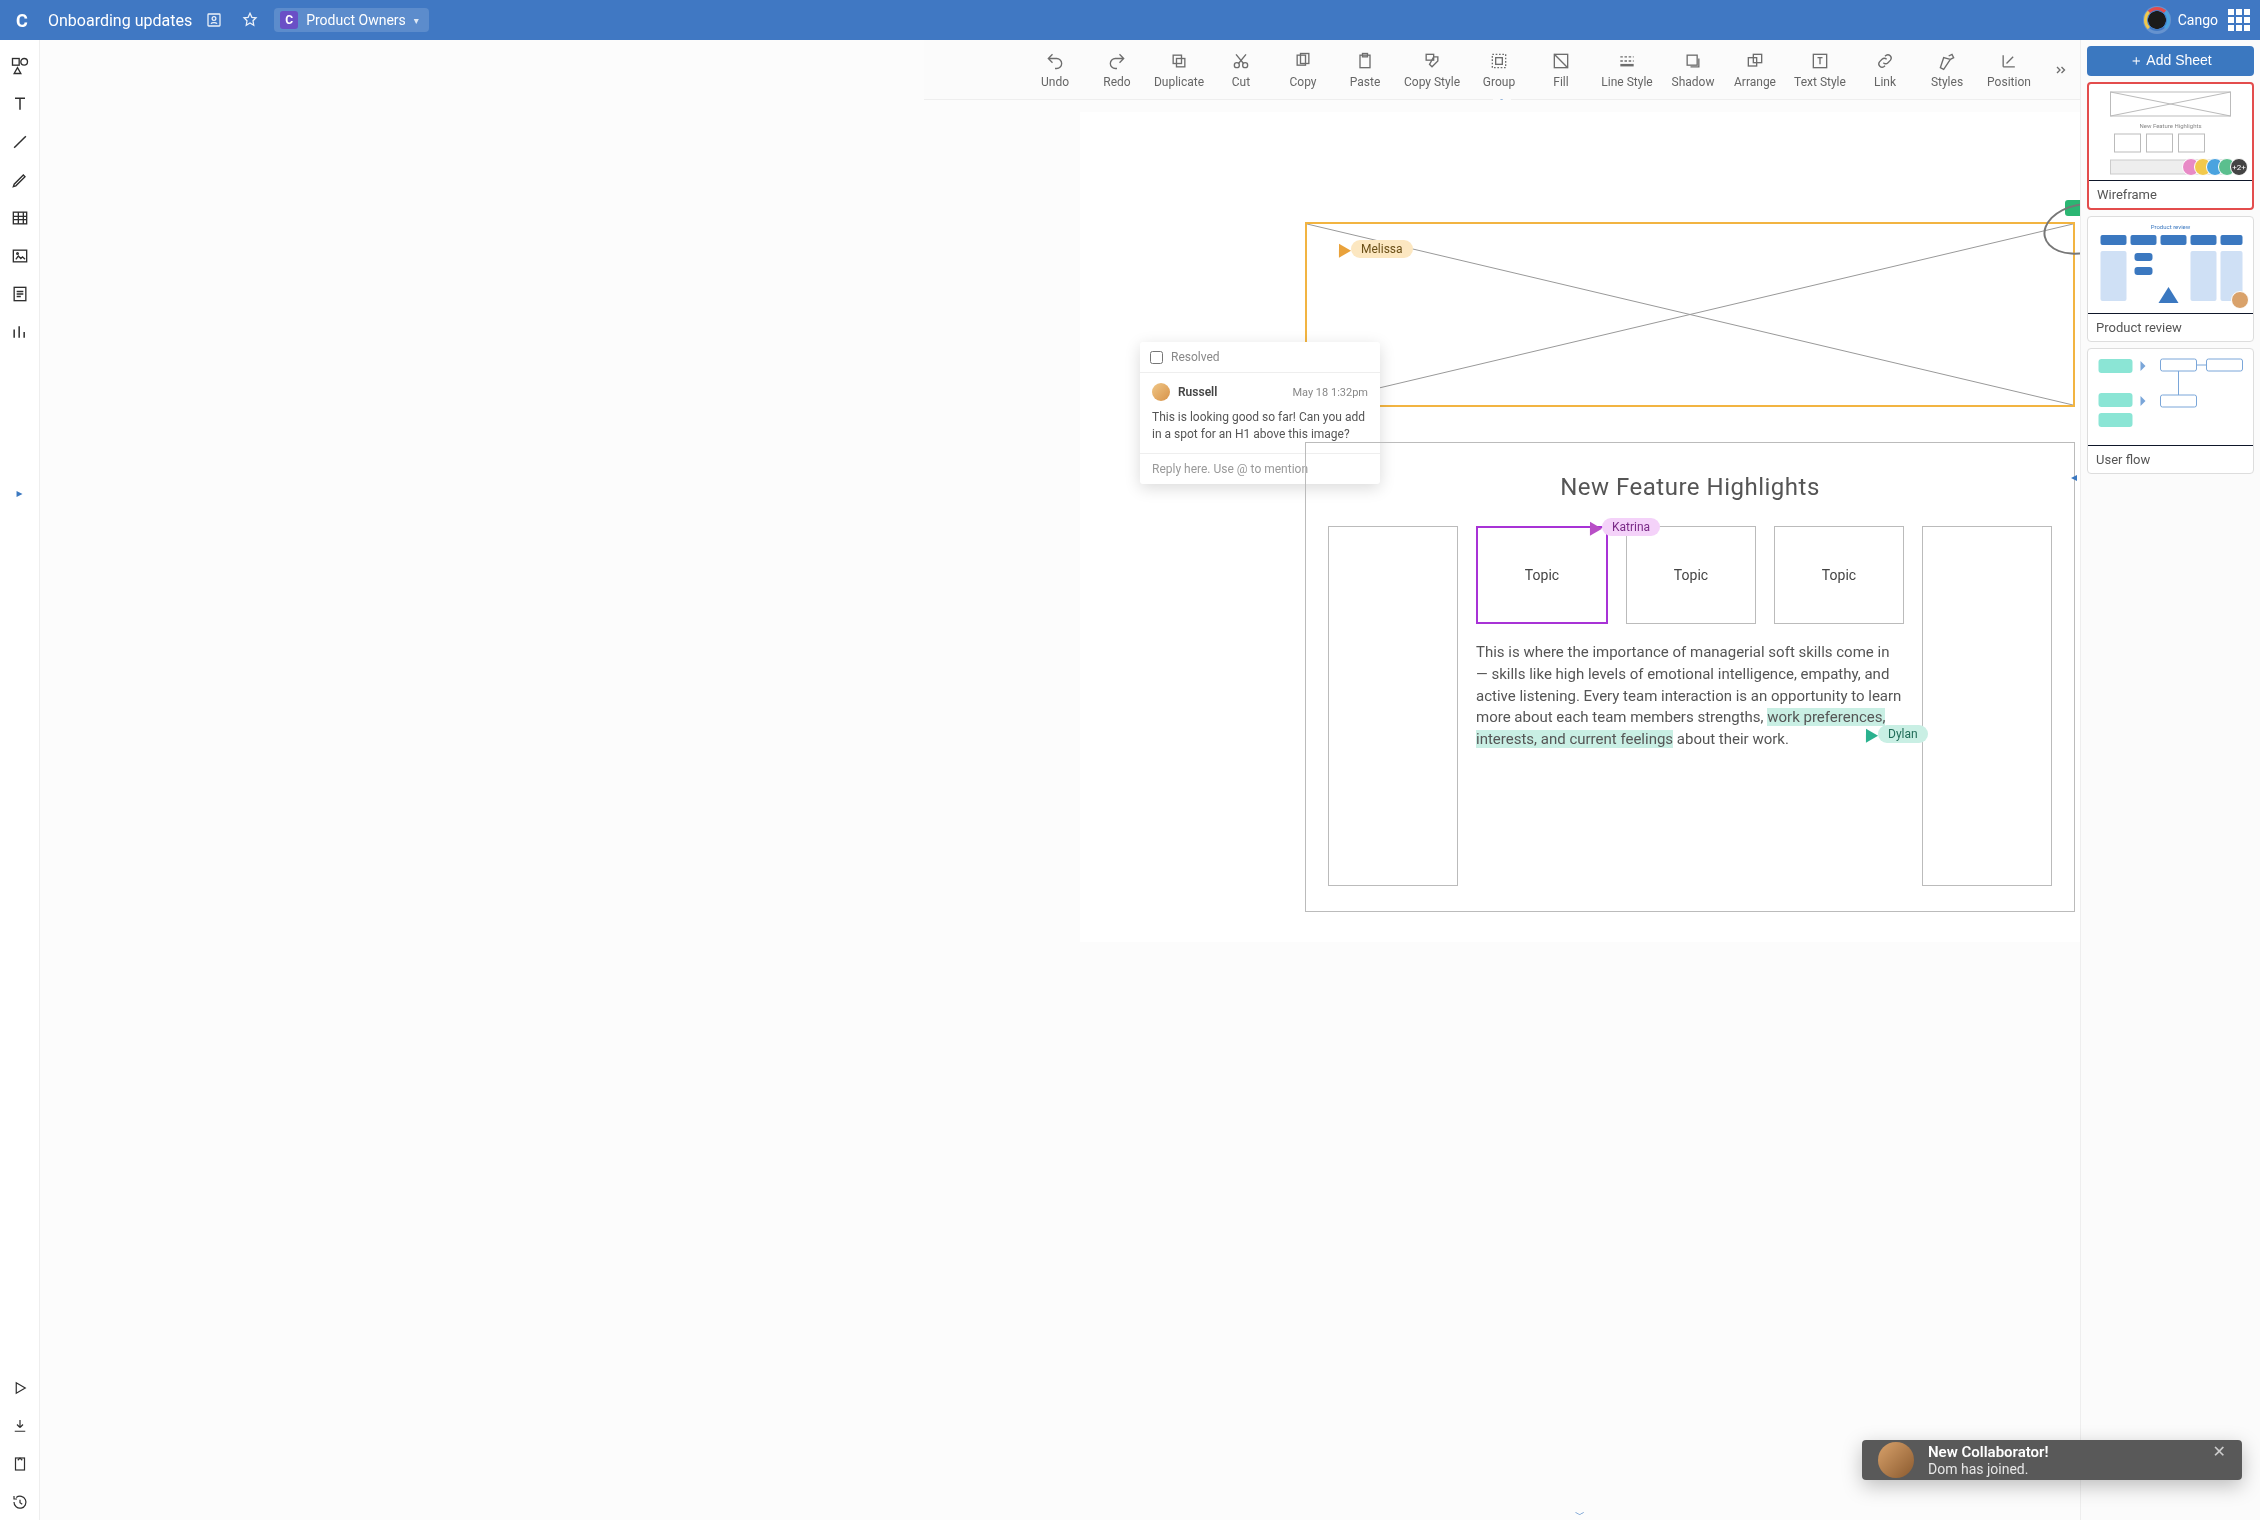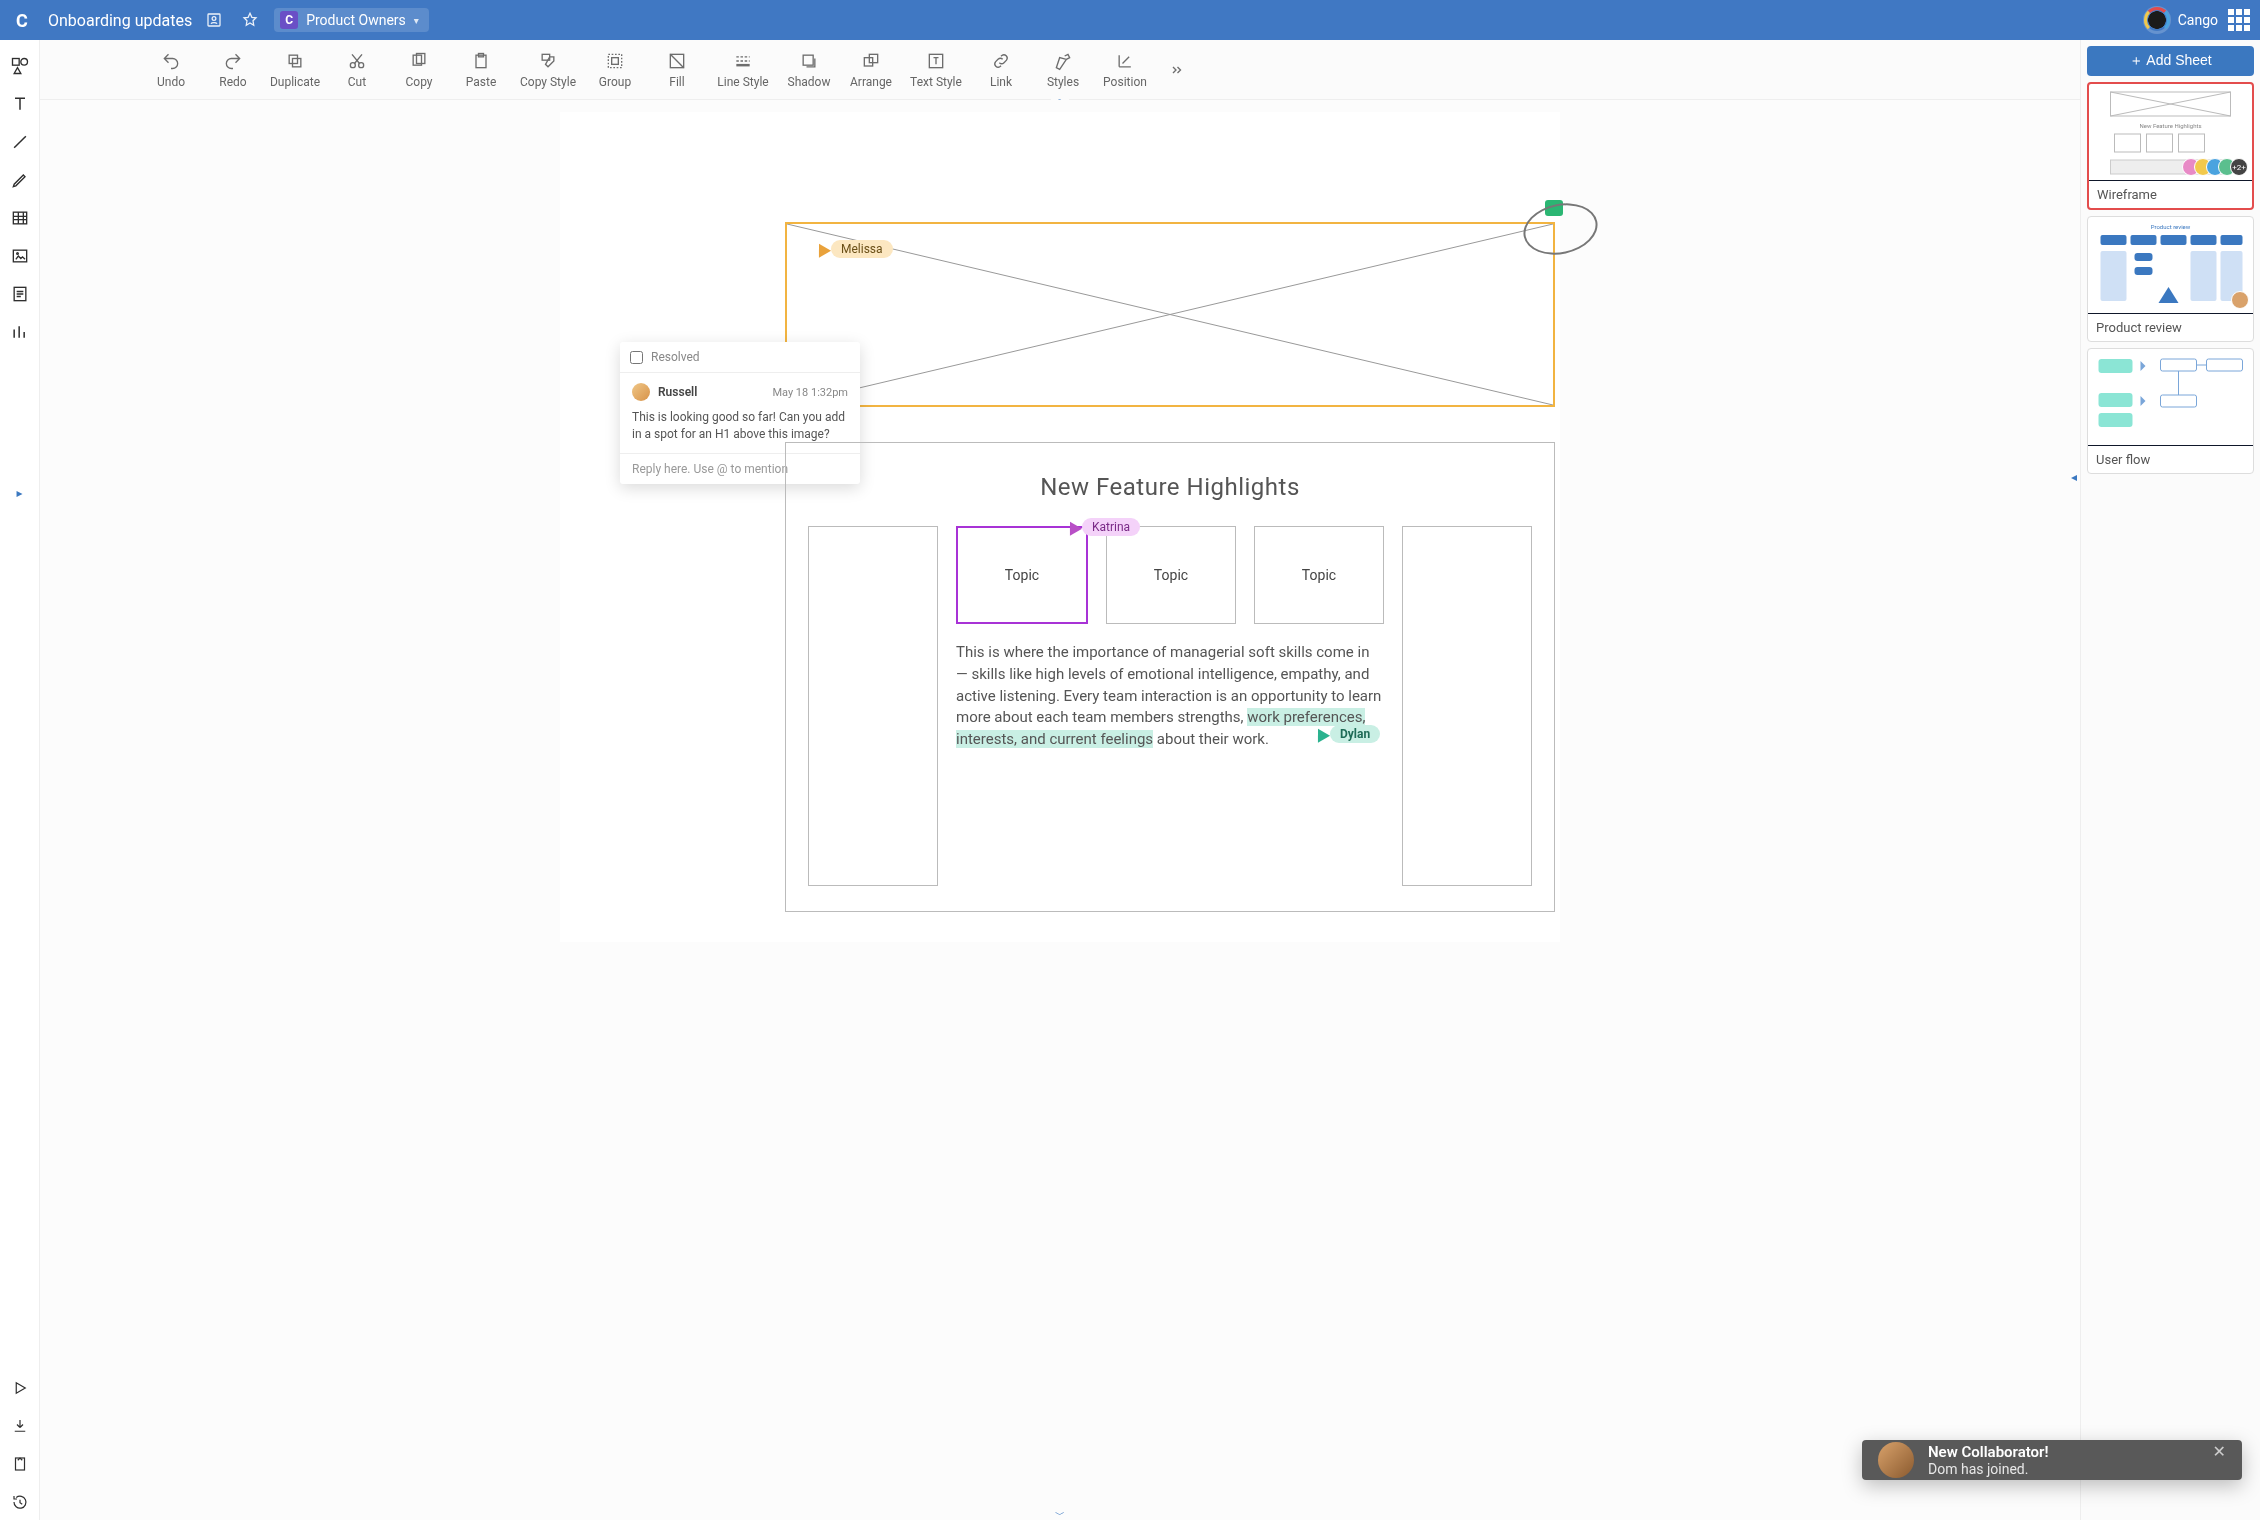--- a/index.html
+++ b/index.html
@@ -29,21 +29,21 @@
 
 
 .toolbar { height: 60px; background:#fbfbfb; border-bottom:1px solid #eee; display:flex; align-items:center; padding-left:100px; position:relative; }
 .tbtn { display:flex; flex-direction:column; align-items:center; justify-content:center; width:62px; gap:4px; cursor:pointer; font-size:12px; color:#666; }
 .tbtn svg { color:#6d6d6d; }
 .tbtn.more{width:40px;}
 .tool-chev { position:absolute; left:50%; bottom:-7px; transform:translateX(-50%); color:#3b78c0; font-size:10px; background:#fbfbfb; padding:0 4px; }
 
 
 .body-row { flex:1; display:flex; min-height:0; }
-.canvas-wrap { flex:1; display:flex; flex-direction:column; min-width:0; position:relative; }
+.canvas-wrap { flex:1; display:flex; flex-direction:column; min-width:0; position:relative;align-items:flex-end; }
 .canvas { flex:1; background:#fcfcfc; overflow:auto; position:relative; display:flex; justify-content:center; }
 .page { width:1000px; margin-top:12px; margin-bottom:40px; background:#fff; position:relative; }
 
 
 .placeholder-img { position:absolute; left:225px; top:110px; width:770px; height:185px; border:2px solid #F2B441; }
 .comment-bubble { position:absolute; width:18px; height:16px; background:#2BB673; border-radius:3px; }
 .comment-bubble::after{ content:""; position:absolute; bottom:-4px; left:4px; border:4px solid transparent; border-top-color:#2BB673; }
 .anno-circle { position:absolute; right:-45px; top:-20px; width:75px; height:50px; border:2px solid #777; border-radius:50%; transform:rotate(-12deg); }
 
 .cursor-tag { position:absolute; display:flex; align-items:center; gap:0; }
@@ -393,21 +393,21 @@
                 <div class="body-text">
                   <span>This is where the importance of managerial soft skills come in — skills like high levels of emotional intelligence, empathy, and active listening. Every team interaction is an opportunity to learn more about each team members strengths, </span><span class="hl">work preferences, interests, and current feelings</span><span> about their work.</span>
                 </div>
               </div>
               <div class="col-side"></div>
             </div>
             <div class="cursor-tag cur-katrina" style="left:280px; top:75px;">
               <span class="ptr"></span>
               <span class="lbl">Katrina</span>
             </div>
-            <div class="cursor-tag cur-dylan" style="left:528px; top:282px;font-weight:bold;">
+            <div class="cursor-tag cur-dylan" style="left:556px; top:282px;">
               <span class="ptr"></span>
               <span class="lbl">Dylan</span>
             </div>
           </div>
         </div>
         <span class="bottom-chev">﹀</span>
       </div>
     </div>
 
     <div class="rightbar">

